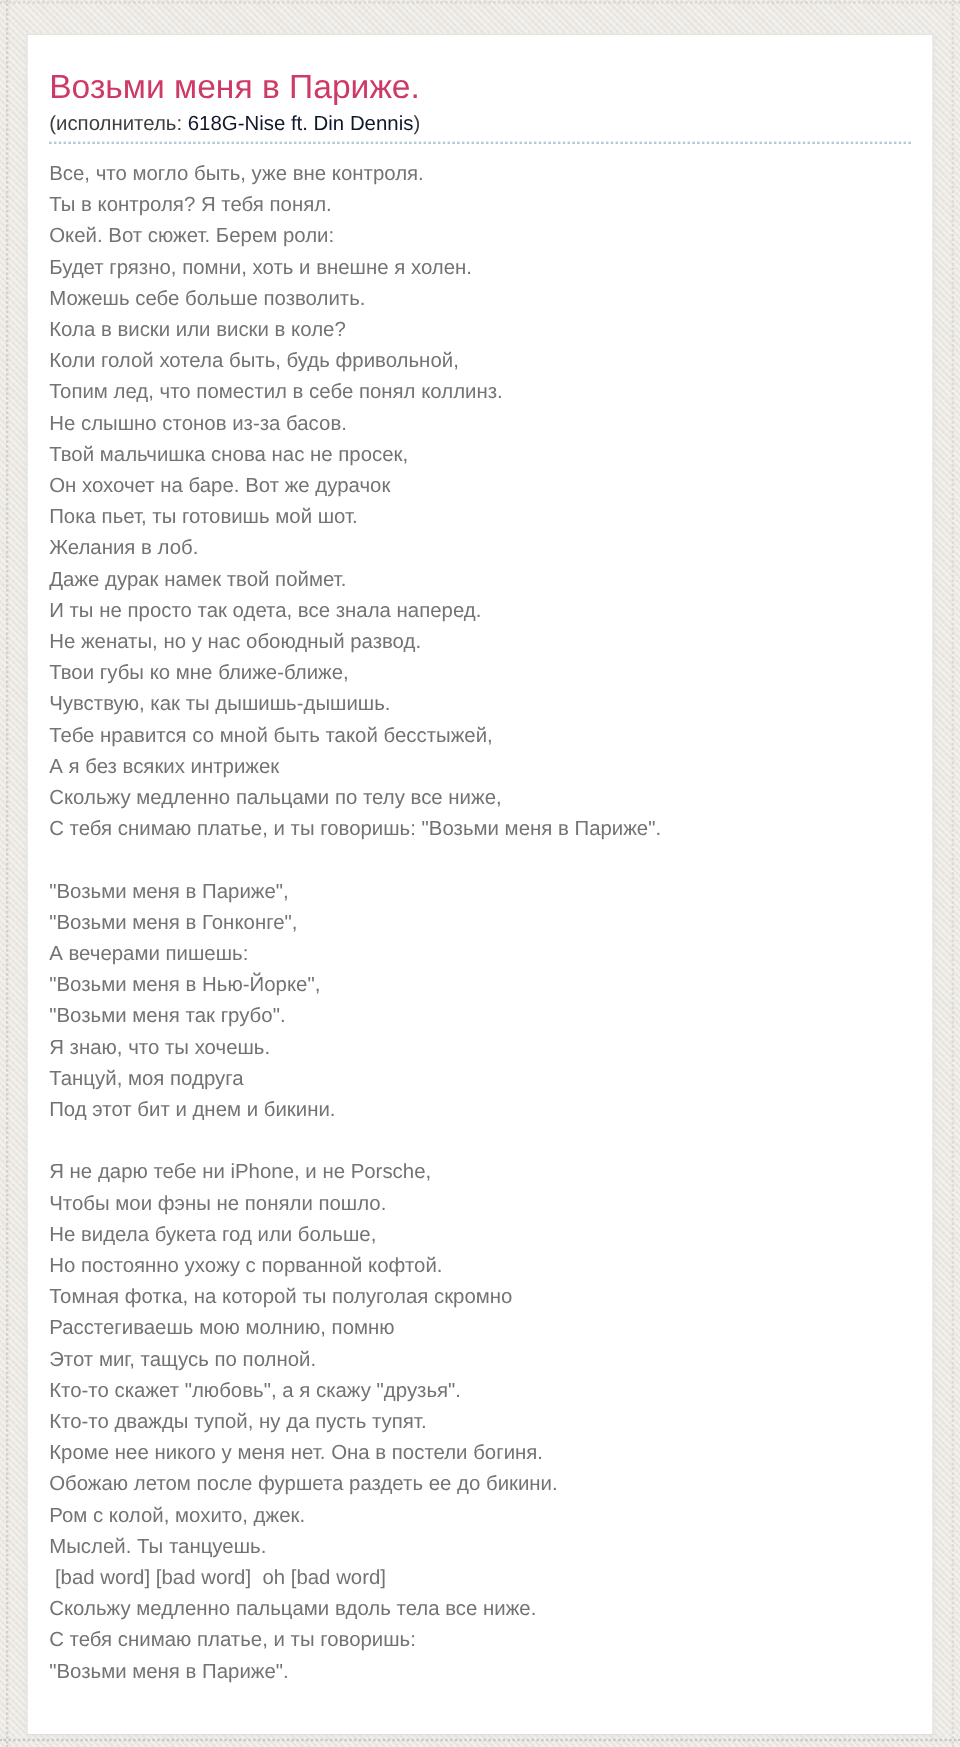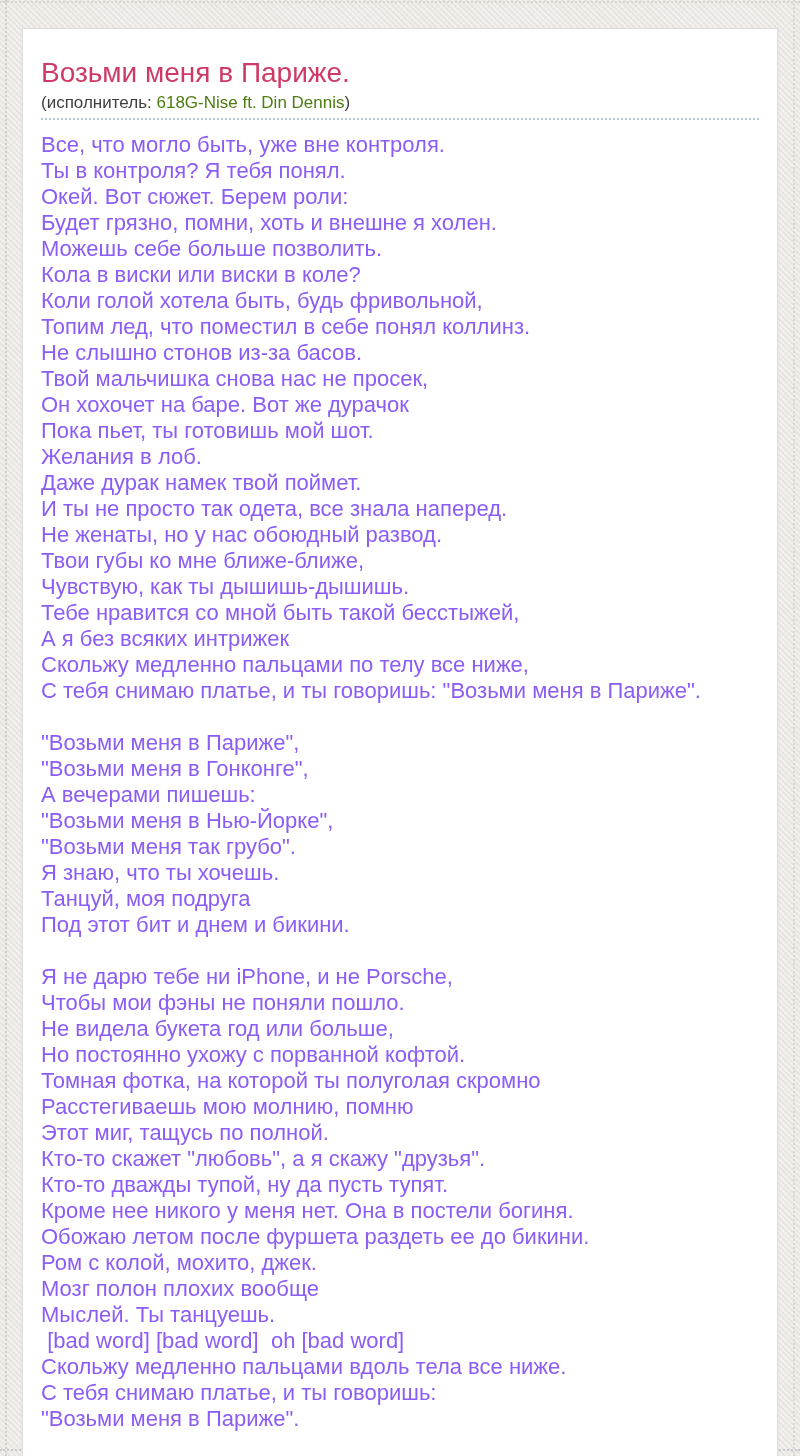--- a/index.html
+++ b/index.html
@@ -52,42 +52,42 @@
     font-size: 17px;
     color: #3e3e3e;
   }
   .artist-line a {
     text-decoration: none;
     cursor: pointer;
   }
 
   .lyrics {
     margin-top: 12px;
-    font-size: 22px;
+    font-size: 17px;
     line-height: 26px;
-    color: #8b5cf6;
+    color: #737373;
   }
   .stanza + .stanza { margin-top: 26px; }
   .line {
     white-space: pre-wrap;
     min-height: 26px;
   }
 </style>
 </head>
 <body>
 
 <div class="seam seam-top"></div>
 <div class="seam seam-left"></div>
 <div class="seam seam-right"></div>
 <div class="seam seam-bottom"></div>
 
 <div class="card">
   <div class="header">
     <h1 class="song-title" style="color: rgb(206, 58, 101);">Возьми меня в Париже.</h1>
-    <p class="artist-line"><span>(исполнитель: </span><a style="color: #4d7c0f;">618G-Nise ft. Din Dennis</a><span>)</span></p>
+    <p class="artist-line"><span>(исполнитель: </span><a style="color: #0f172a;">618G-Nise ft. Din Dennis</a><span>)</span></p>
   </div>
 
   <div class="lyrics">
       <div class="stanza">
         <div class="line">Все, что могло быть, уже вне контроля.</div>
         <div class="line">Ты в контроля? Я тебя понял.</div>
         <div class="line">Окей. Вот сюжет. Берем роли:</div>
         <div class="line">Будет грязно, помни, хоть и внешне я холен.</div>
         <div class="line">Можешь себе больше позволить.</div>
         <div class="line">Кола в виски или виски в коле?</div>
@@ -124,21 +124,20 @@
         <div class="line">Не видела букета год или больше,</div>
         <div class="line">Но постоянно ухожу с порванной кофтой.</div>
         <div class="line">Томная фотка, на которой ты полуголая скромно</div>
         <div class="line">Расстегиваешь мою молнию, помню</div>
         <div class="line">Этот миг, тащусь по полной.</div>
         <div class="line">Кто-то скажет "любовь", а я скажу "друзья".</div>
         <div class="line">Кто-то дважды тупой, ну да пусть тупят.</div>
         <div class="line">Кроме нее никого у меня нет. Она в постели богиня.</div>
         <div class="line">Обожаю летом после фуршета раздеть ее до бикини.</div>
         <div class="line">Ром с колой, мохито, джек.</div>
-        <div class="line">Мозг полон плохих вообще</div>
         <div class="line">Мыслей. Ты танцуешь.</div>
         <div class="line"> [bad word] [bad word]  oh [bad word]</div>
         <div class="line">Скольжу медленно пальцами вдоль тела все ниже.</div>
         <div class="line">С тебя снимаю платье, и ты говоришь:</div>
         <div class="line">"Возьми меня в Париже".</div>
       </div>
     </div>
 </div>
 
 </body></html>

